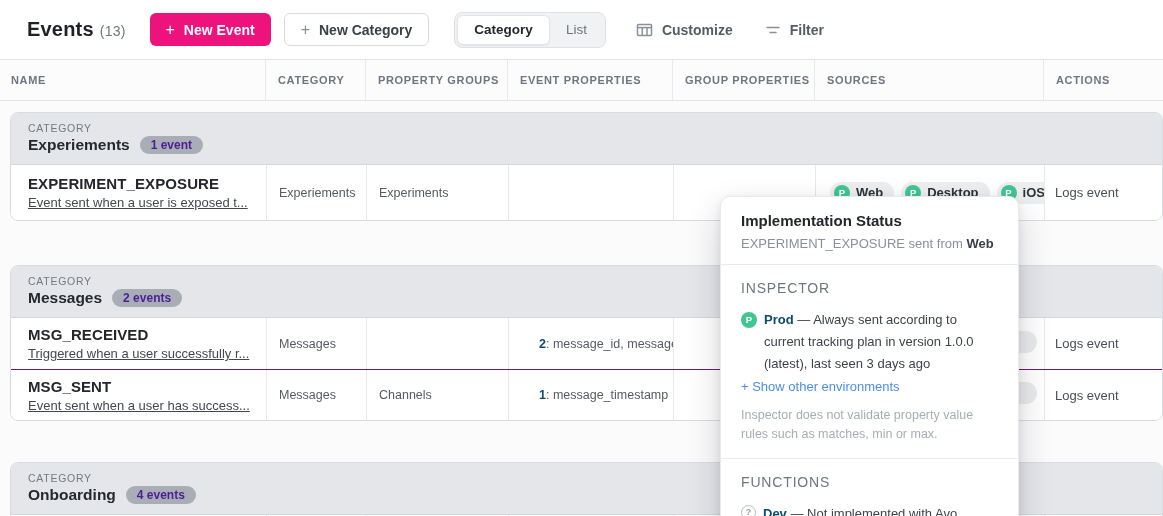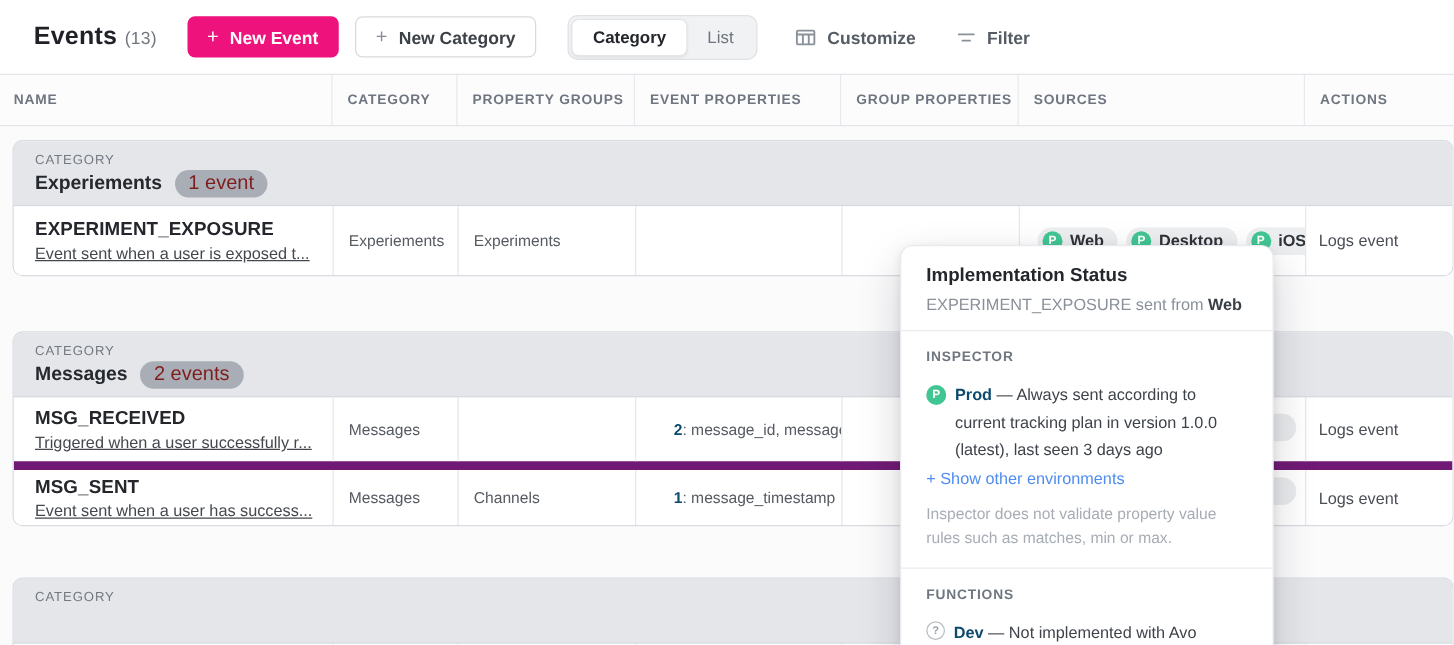--- a/index.html
+++ b/index.html
@@ -38,24 +38,24 @@
     color:#6f7680; padding-left:12px; border-left:1px solid #e7e9ec; }
   .th:first-child { border-left:none; padding-left:11px; }
   
   .card { position:absolute; left:10px; width:1153px; background:#fff;
     border:1px solid #d8dbdf; border-radius:8px; overflow:hidden; }
   .band { height:52px; background:#e4e6ea; border-bottom:1px solid #d4d7db;
     padding:9px 0 0 17px; }
   .band-label { font-size:10.5px; font-weight:500; letter-spacing:.07em; color:#737982; }
   .band-row { display:flex; align-items:center; gap:10px; margin-top:2px; }
   .band-name { font-size:15.5px; font-weight:700; color:#25282d; }
-  .badge { background:#a9aeb6; color:#7f1d1d; font-size:16px; font-weight:400;
+  .badge { background:#a9aeb6; color:#4c1d95; font-size:12px; font-weight:700;
     border-radius:999px; padding:2px 11px; }
   .row { display:grid; grid-template-columns:255px 100px 142px 165px 142px 229px 120px;
-    border-top:7px solid #701a75; background:#fff; height:51px; }
+    border-top:1px solid #701a75; background:#fff; height:51px; }
   .row.tall { height:55px; }
   .cell { border-left:1px solid #e6e8eb; display:flex; align-items:center;
     font-size:12.5px; color:#565b62; padding-left:12px; overflow:hidden; white-space:nowrap; }
   .cell:first-child { border-left:none; padding-left:17px; }
   .cell-name { display:flex; flex-direction:column; justify-content:center; align-items:flex-start; gap:3px; }
   .evt-name { font-size:15px; font-weight:600; color:#24262b; letter-spacing:.1px; }
   .evt-desc { font-size:13px; color:#44484e;text-decoration:underline; }
   .cell-props { padding-left:30px; }
   .b { font-weight:700; color:#0c4a6e; }
   .cell-actions { font-size:13px; color:#4a4f56; padding-left:10px; }
@@ -70,21 +70,21 @@
   
   .popover { position:absolute; left:720px; top:196px; width:299px; height:344px; z-index:10;
     background:#fff; border:1px solid #e8eaed; border-radius:10px;
     box-shadow:0 14px 34px rgba(20,24,31,.18), 0 2px 8px rgba(20,24,31,.08); }
   .pop-head { padding:15px 20px 13px; }
   .pop-title { font-size:15px; font-weight:600; color:#23262b; }
   .pop-sub { margin-top:7px; font-size:13px; color:#8a9099; }
   .pop-sub .dark { color:#3a3e45; font-weight:600; }
   .divider { height:1px; background:#e9ebee; }
   .pop-section { padding:15px 20px 14px; }
-  .pop-label { font-size:11px; font-weight:700; letter-spacing:.06em; color:#6f7680; }
+  .pop-label { font-size:14px; font-weight:400; letter-spacing:.06em; color:#6f7680; }
   .env-line { display:flex; gap:7px; margin-top:13px; font-size:13px; color:#3e434a; line-height:1.68; }
   .env-line .p-ico { flex:0 0 auto; margin-top:3px; }
   .help-ico { flex:0 0 auto; width:15px; height:15px; margin-top:2px; border-radius:50%;
     border:1.4px solid #b7bcc3; color:#9aa0a8; font-size:9px; font-weight:700;
     display:flex; align-items:center; justify-content:center; }
   .pop-link { margin-top:5px; font-size:13px; font-weight:500; color:#4e8cf0; cursor:pointer; }
   .pop-note { margin-top:12px; font-size:12.5px; color:#a7adb5; line-height:1.5; }
 </style>
 </head>
 <body>
@@ -211,20 +211,24 @@
       <div class="cell cell-actions">Logs event</div>
     </div>
   </div>
 
   <div class="pill-partial" style="left:995px; top:331px;"></div>
   <div class="pill-partial" style="left:995px; top:382px;"></div>
 
   <div class="card" style="top:462px;">
     <div class="band">
       <div class="band-label">CATEGORY</div>
+      <div class="band-row">
+        <span class="band-name">Onboarding</span>
+        <span class="badge">4 events</span>
+      </div>
     </div>
     <div class="row" style="border-top:none; height:40px;">
       <div class="cell"></div>
         <div class="cell"></div>
         <div class="cell"></div>
         <div class="cell"></div>
       <div class="cell"></div>
         <div class="cell"></div>
         <div class="cell"></div>
     </div>

